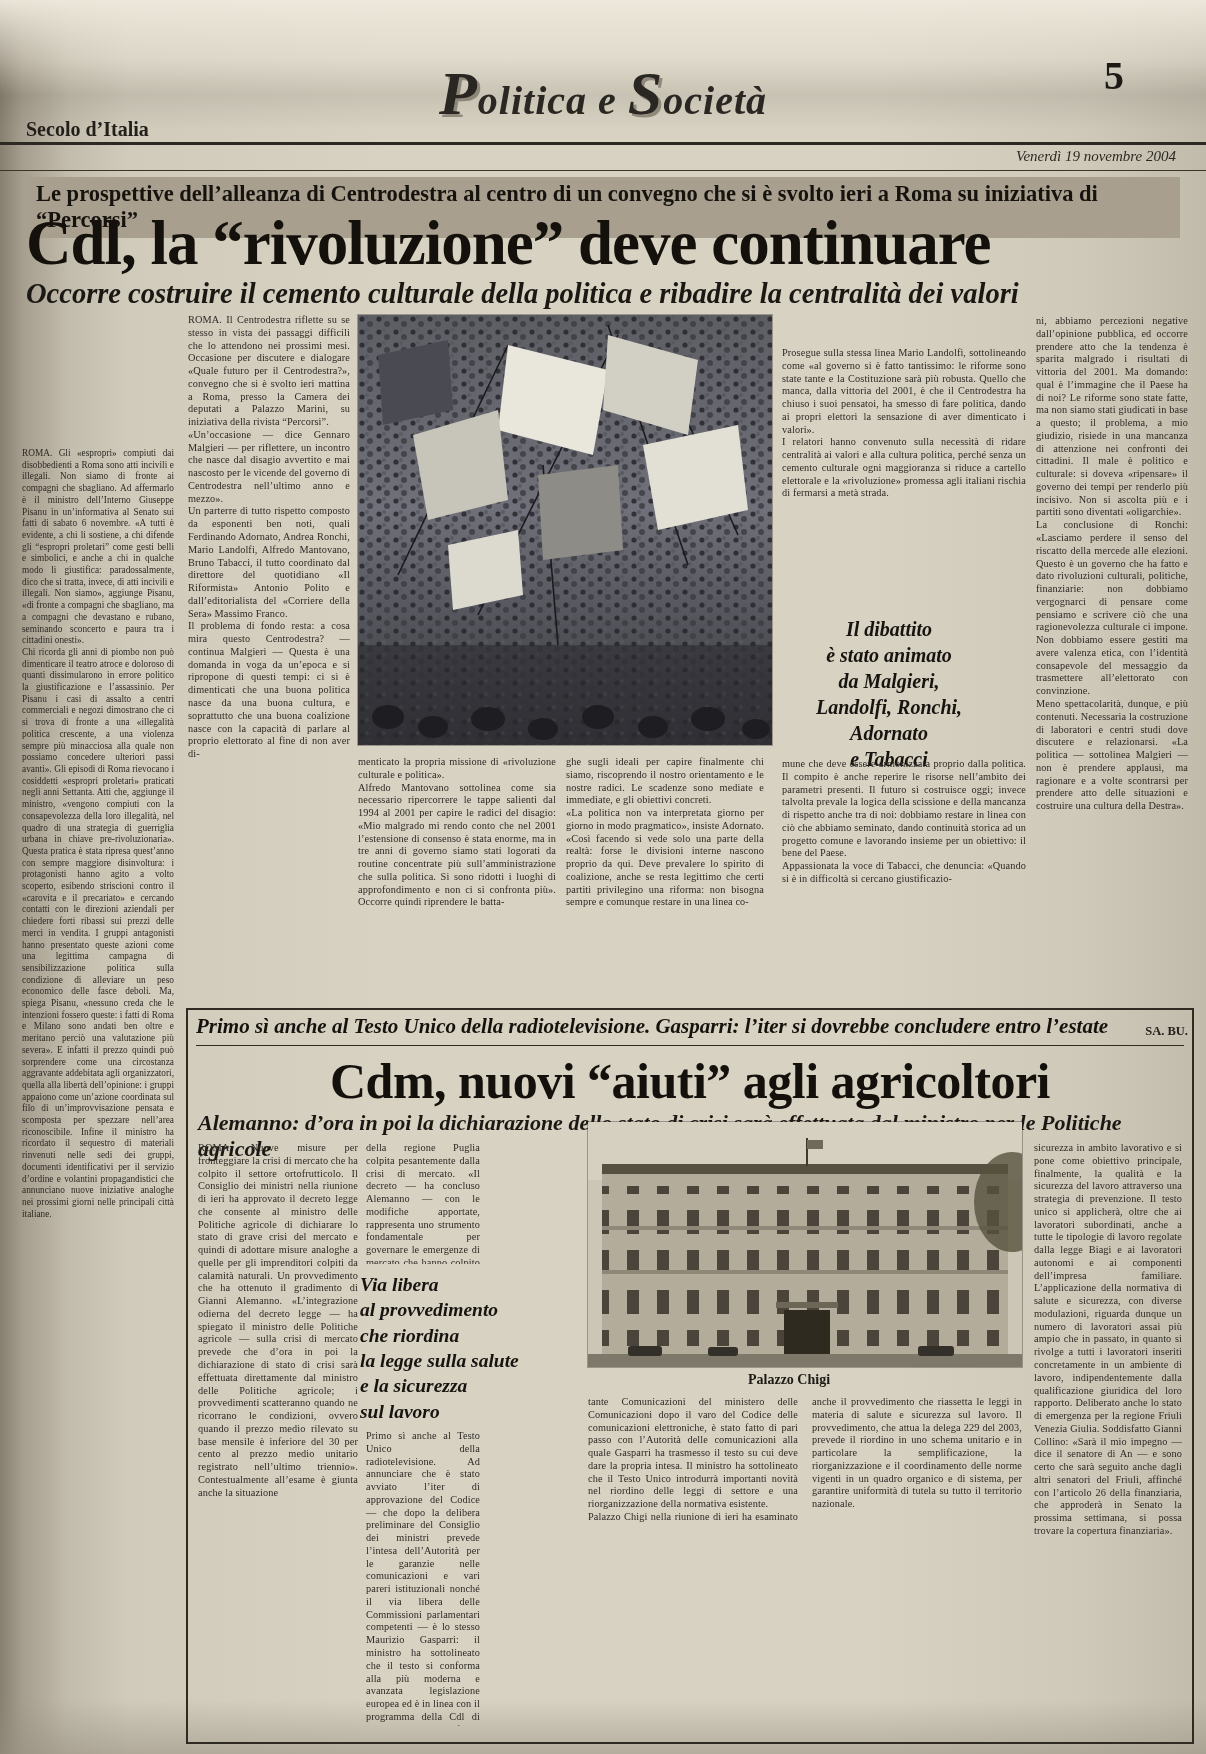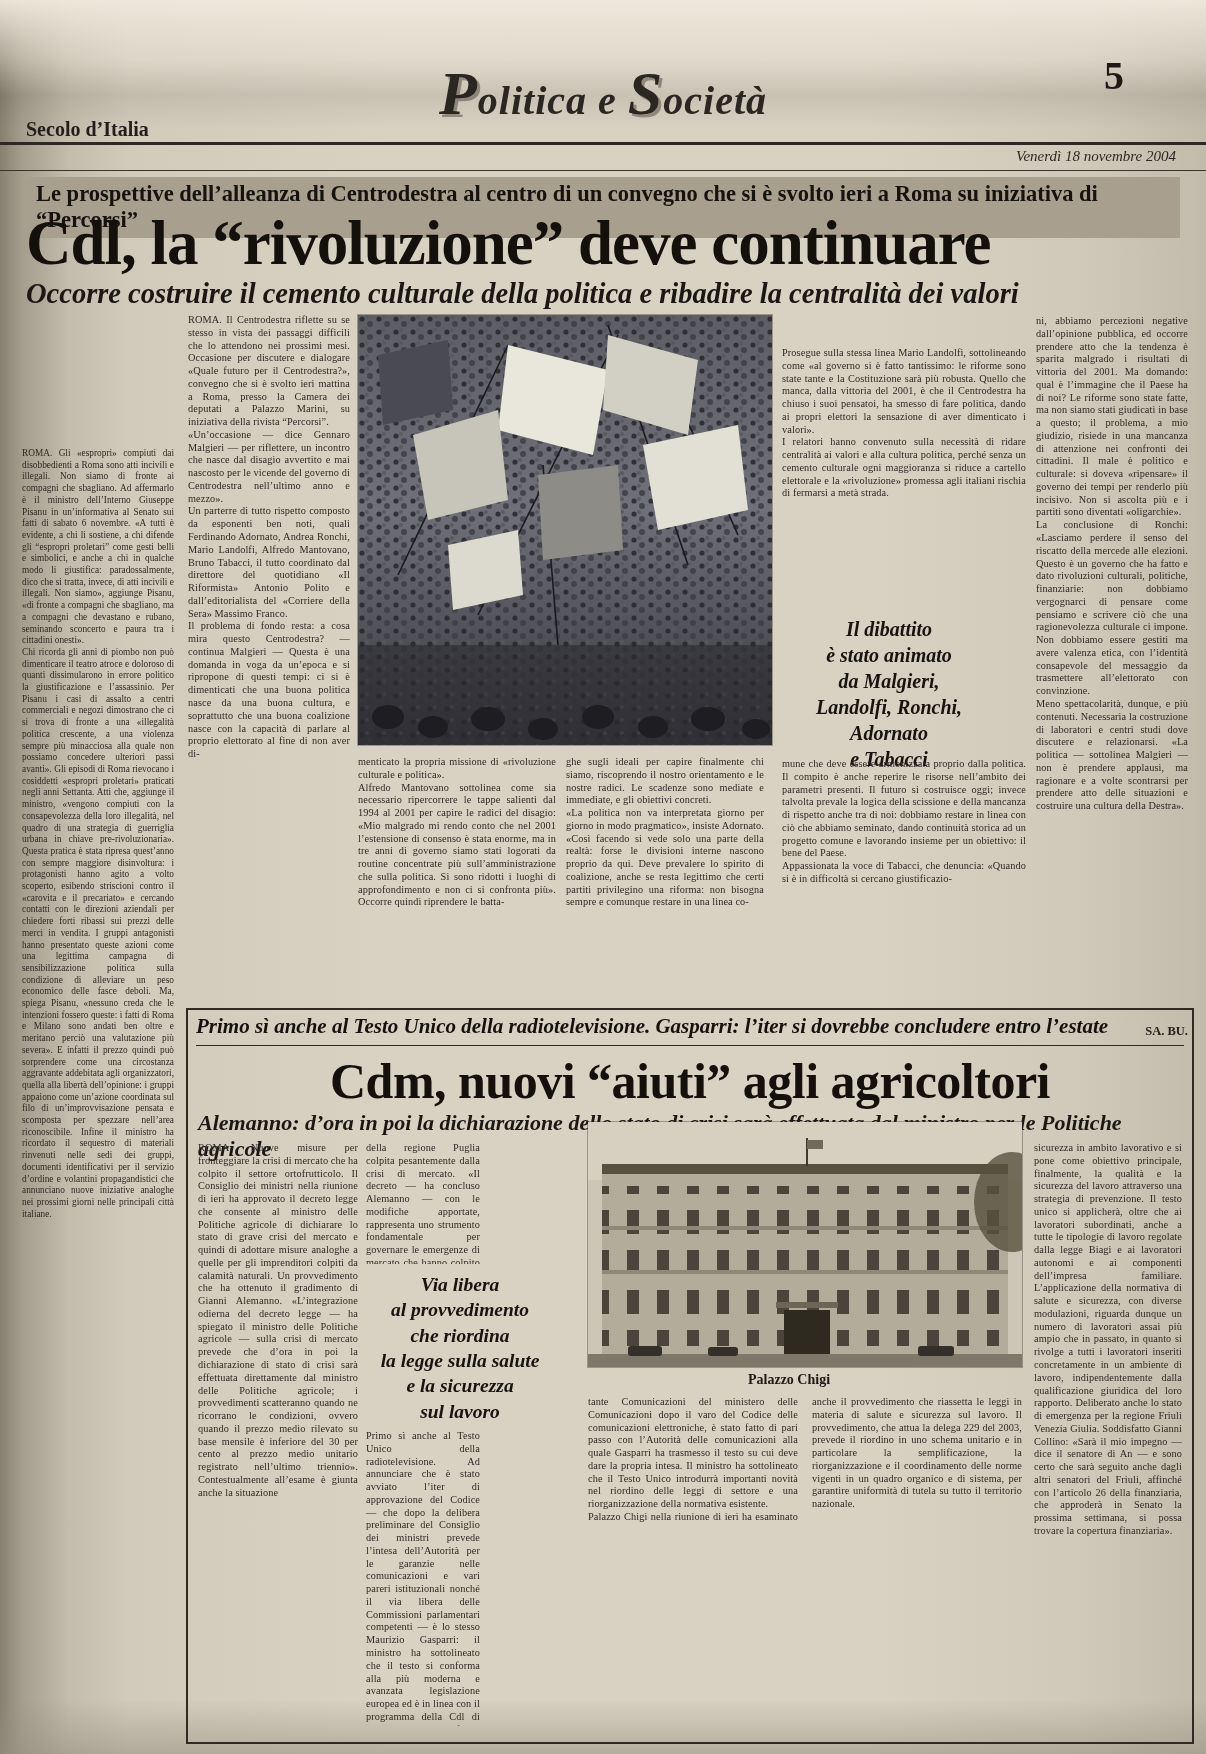--- a/index.html
+++ b/index.html
@@ -53,40 +53,40 @@
   .box2 { left:186px; top:1008px; width:1008px; height:736px; border:2px solid #2f2b23; }
   .kicker2 { position:absolute; left:8px; top:4px; width:988px; font-weight:bold; font-style:italic;
     font-size:21px; color:#15120d; border-bottom:1.5px solid #2f2b23; padding-bottom:6px; }
   .headline2 { position:absolute; left:8px; top:42px; width:988px; text-align:center; font-weight:bold;
     font-size:50px; letter-spacing:-.5px; color:#14110c; }
   .deck2 { position:absolute; left:10px; top:100px; width:988px; font-weight:bold; font-style:italic;
     font-size:22px; color:#1b1814; }
   .a2c1 { position:absolute; left:10px; top:132px; width:160px; height:584px; }
   .a2c2 { position:absolute; left:178px; top:132px; width:114px; height:122px; }
   .pullquote { position:absolute; left:172px; top:262px; width:200px; height:150px; font-weight:bold; font-style:italic;
-    font-size:19.5px; line-height:1.3; text-align:center; white-space:pre-line; color:#17140f; }
+    font-size:19.5px; line-height:1.3; white-space:pre-line; color:#17140f; }
   .a2c2b { position:absolute; left:178px; top:420px; width:114px; height:296px; }
   .photo2 { position:absolute; left:400px; top:112px; width:434px; height:245px; overflow:hidden;
     box-shadow:0 0 0 1px rgba(40,36,28,.35); }
   .photocap { position:absolute; left:560px; top:362px; width:220px; font-weight:bold; font-size:14px; color:#1d1a14; }
   .a2bottom { position:absolute; left:400px; top:386px; width:434px; height:326px;
     column-count:2; column-gap:14px; }
   .a2c4 { position:absolute; left:846px; top:132px; width:148px; height:584px; }
 </style>
 </head>
 <body>
 
 <div class="page">
 
   <div class="abs section-band"></div>
   <div class="abs section-title"><span class="big">P</span><span>olitica e </span><span class="big">S</span><span>ocietà</span></div>
   <div class="abs page-number">5</div>
   <div class="abs paper-name">Secolo d’Italia</div>
   <div class="abs rule-thick"></div>
-  <div class="abs issue-date">Venerdì 18 novembre 2004</div>
+  <div class="abs issue-date">Venerdì 19 novembre 2004</div>
   <div class="abs rule-thin"></div>
 
   <div class="abs kicker1">Le prospettive dell’alleanza di Centrodestra al centro di un convegno che si è svolto ieri a Roma su iniziativa di “Percorsi”</div>
   <div class="abs headline1">Cdl, la “rivoluzione” deve continuare</div>
   <div class="abs deck1">Occorre costruire il cemento culturale della politica e ribadire la centralità dei valori</div>
 
   <div class="abs sb-body jt tiny">ROMA. Gli «espropri» compiuti dai disobbedienti a Roma sono atti incivili e illegali. Non siamo di fronte ai compagni che sbagliano. Ad affermarlo è il ministro dell’Interno Giuseppe Pisanu in un’informativa al Senato sui fatti di sabato 6 novembre. «A tutti è evidente, a chi li sostiene, a chi difende gli “espropri proletari” come gesti belli e simbolici, e anche a chi in qualche modo li giustifica: paradossalmente, dico che si tratta, invece, di atti incivili e illegali. Non siamo», aggiunge Pisanu, «di fronte a compagni che sbagliano, ma a compagni che devastano e rubano, seminando sconcerto e paura tra i cittadini onesti».
 Chi ricorda gli anni di piombo non può dimenticare il teatro atroce e doloroso di quanti dissimularono in errore politico la giustificazione e l’assassinio. Per Pisanu i casi di assalto a centri commerciali e negozi dimostrano che ci si trova di fronte a una «illegalità politica crescente, a una violenza sempre più minacciosa alla quale non possiamo concedere ulteriori passi avanti». Gli episodi di Roma rievocano i cosiddetti «espropri proletari» praticati negli anni Settanta. Atti che, aggiunge il ministro, «vengono compiuti con la consapevolezza della loro illegalità, nel quadro di una strategia di guerriglia urbana in chiave pre-rivoluzionaria». Questa pratica è stata ripresa quest’anno con sempre maggiore disinvoltura: i protagonisti hanno agito a volto scoperto, esibendo striscioni contro il «carovita e il precariato» e cercando contatti con le direzioni aziendali per chiedere forti ribassi sui prezzi delle merci in vendita. I gruppi antagonisti hanno presentato queste azioni come una legittima campagna di sensibilizzazione politica sulla condizione di alleviare un peso economico delle fasce deboli. Ma, spiega Pisanu, «nessuno creda che le intenzioni fossero queste: i fatti di Roma e Milano sono andati ben oltre e meritano perciò una valutazione più severa». E infatti il prezzo quindi può sorprendere come una circostanza aggravante addebitata agli organizzatori, quella alla libertà dell’opinione: i gruppi appaiono come un’azione coordinata sul filo di un’improvvisazione pensata e scomposta per spezzare nell’area riconoscibile. Infine il ministro ha ricordato il sequestro di materiali rinvenuti nelle sedi dei gruppi, documenti identificativi per il servizio d’ordine e volantini propagandistici che annunciano nuove iniziative analoghe nei prossimi giorni nelle principali città italiane.</div>
 
   <div class="abs a1c1 jt small">ROMA. Il Centrodestra riflette su se stesso in vista dei passaggi difficili che lo attendono nei prossimi mesi. Occasione per discutere e dialogare «Quale futuro per il Centrodestra?», convegno che si è svolto ieri mattina a Roma, presso la Camera dei deputati a Palazzo Marini, su iniziativa della rivista “Percorsi”.

